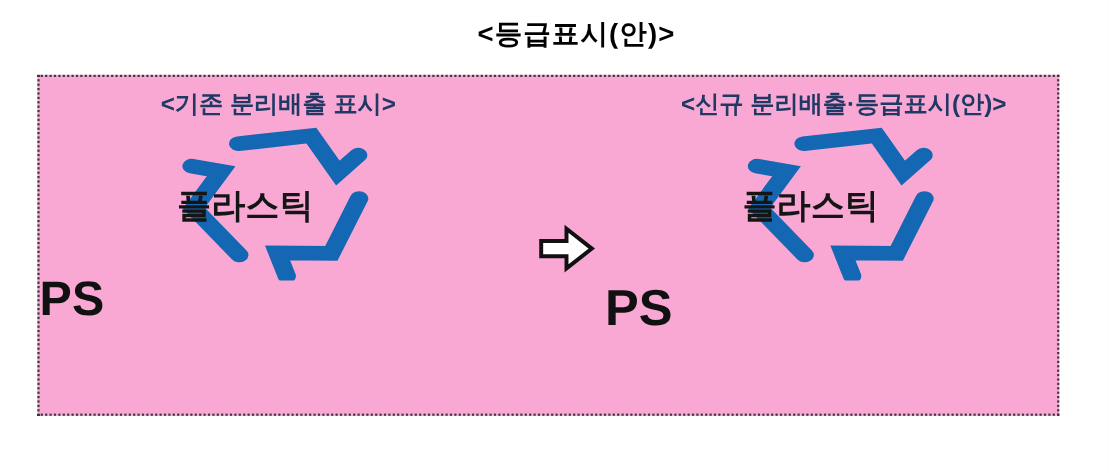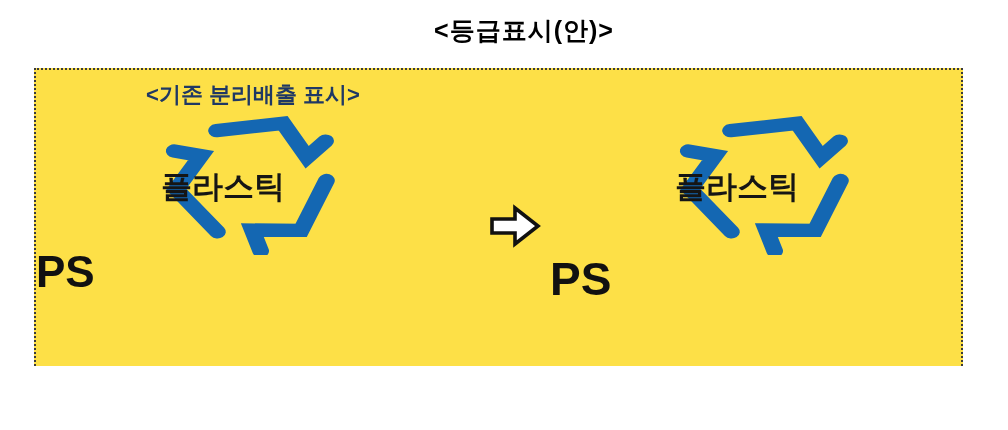--- a/index.html
+++ b/index.html
@@ -4,21 +4,21 @@
 <style>
   html, body {
     margin: 0;
     padding: 0;
     background: #ffffff;
     font-family: "Liberation Sans", sans-serif;
   }
   .page {
     position: relative;
     width: 1008px;
-    height: 366px;
+    height: 430px;
     background: #ffffff;
     overflow: hidden;
   }
   .figure-title {
     position: absolute;
     top: 14px;
     left: 20px;
     width: 1008px;
     text-align: center;
     font-size: 25px;
@@ -27,21 +27,21 @@
     color: #000000;
   }
   .panel {
     position: absolute;
     left: 34px;
     top: 68px;
     width: 929px;
     height: 310px;
     border: 2px dotted #3a3a3a;
     box-sizing: border-box;
-    background: #fde047;
+    background: #f9a8d4;
   }
   .col-label {
     position: absolute;
     top: 10px;
     font-size: 22px;
     font-weight: 800;
     color: #1f3864;
     text-align: center;
     letter-spacing: 0px;
     white-space: nowrap;
@@ -127,20 +127,21 @@
     </div>
 
     <div class="material-code left">PS</div>
 
     <div class="transition-arrow">
       <svg viewBox="0 0 54 46" width="54" height="46" aria-hidden="true">
         <path d="M4 16 H27 V5 L50 23 L27 41 V30 H4 Z" fill="#ffffff" stroke="#111111" stroke-width="3.6" stroke-linejoin="miter"></path>
       </svg>
     </div>
 
+    <div class="col-label right">&lt;신규 분리배출·등급표시(안)&gt;</div>
 
     <div class="recycle-symbol right">
       <svg viewBox="0 0 200 200" preserveAspectRatio="none" aria-hidden="true">
         <g stroke="#1467b2" stroke-width="18" fill="none" stroke-linecap="round" stroke-linejoin="miter" stroke-miterlimit="6">
           <path d="M60 32 L132 22 L158 68 L178 46"></path>
           <path d="M60 32 L132 22 L158 68 L178 46" transform="rotate(120 100 100)"></path>
           <path d="M60 32 L132 22 L158 68 L178 46" transform="rotate(240 100 100)"></path>
         </g>
       </svg>
       <div class="symbol-center-text">플라스틱</div>

